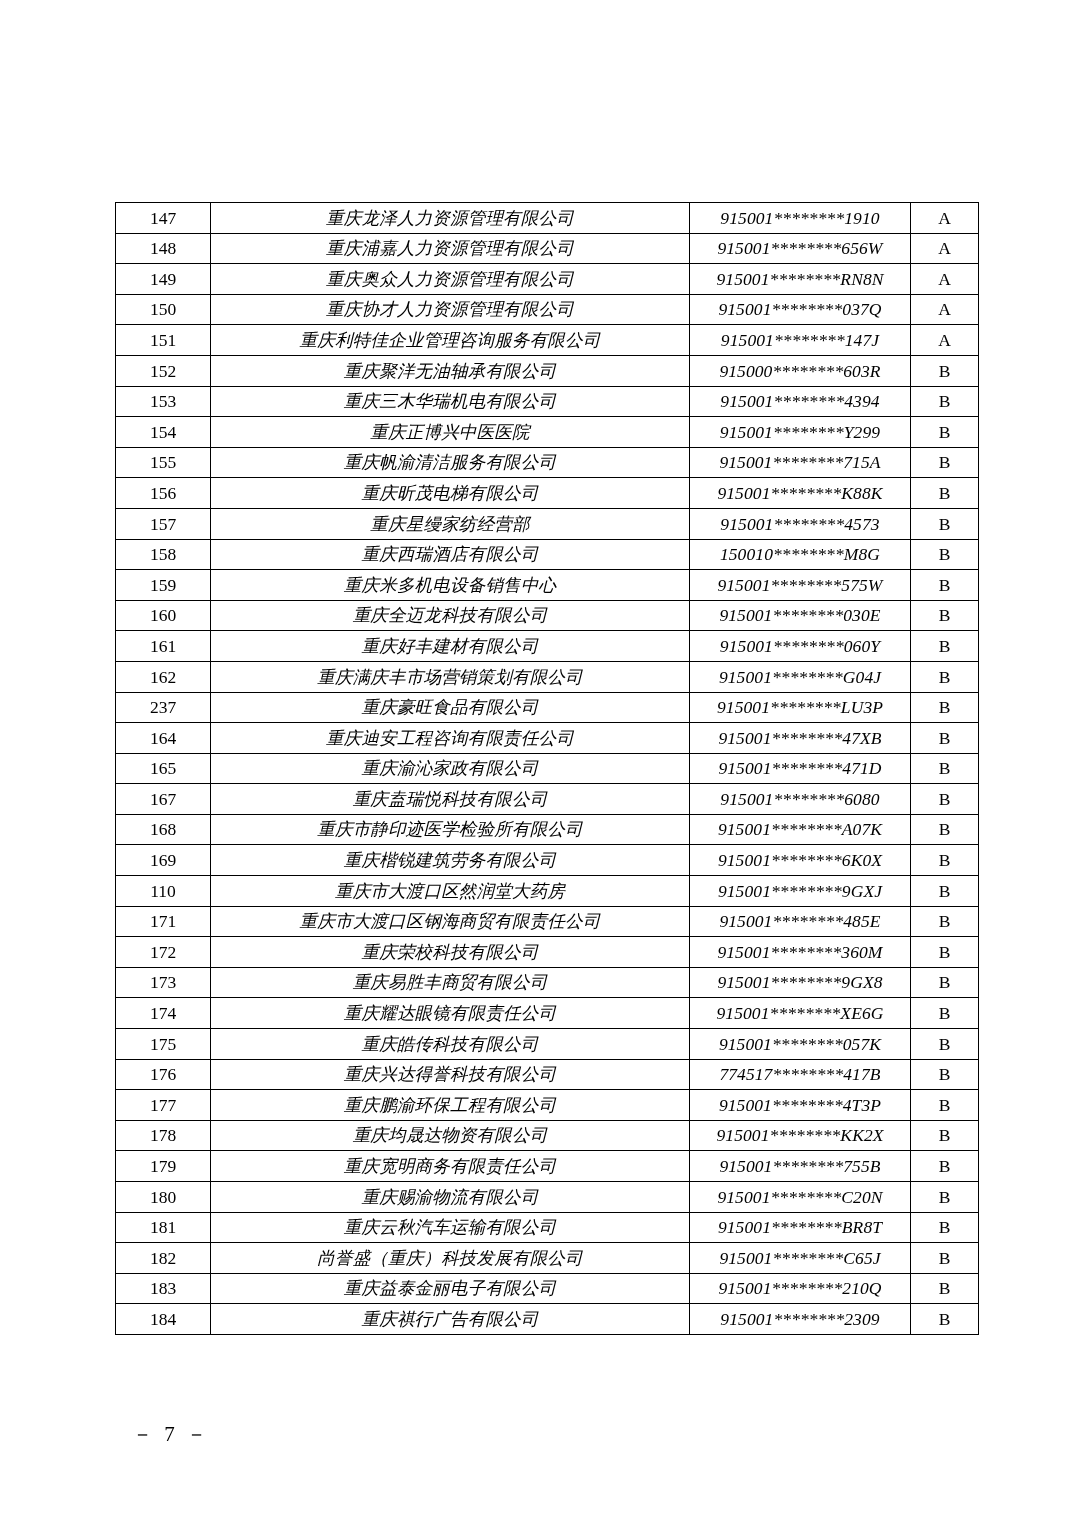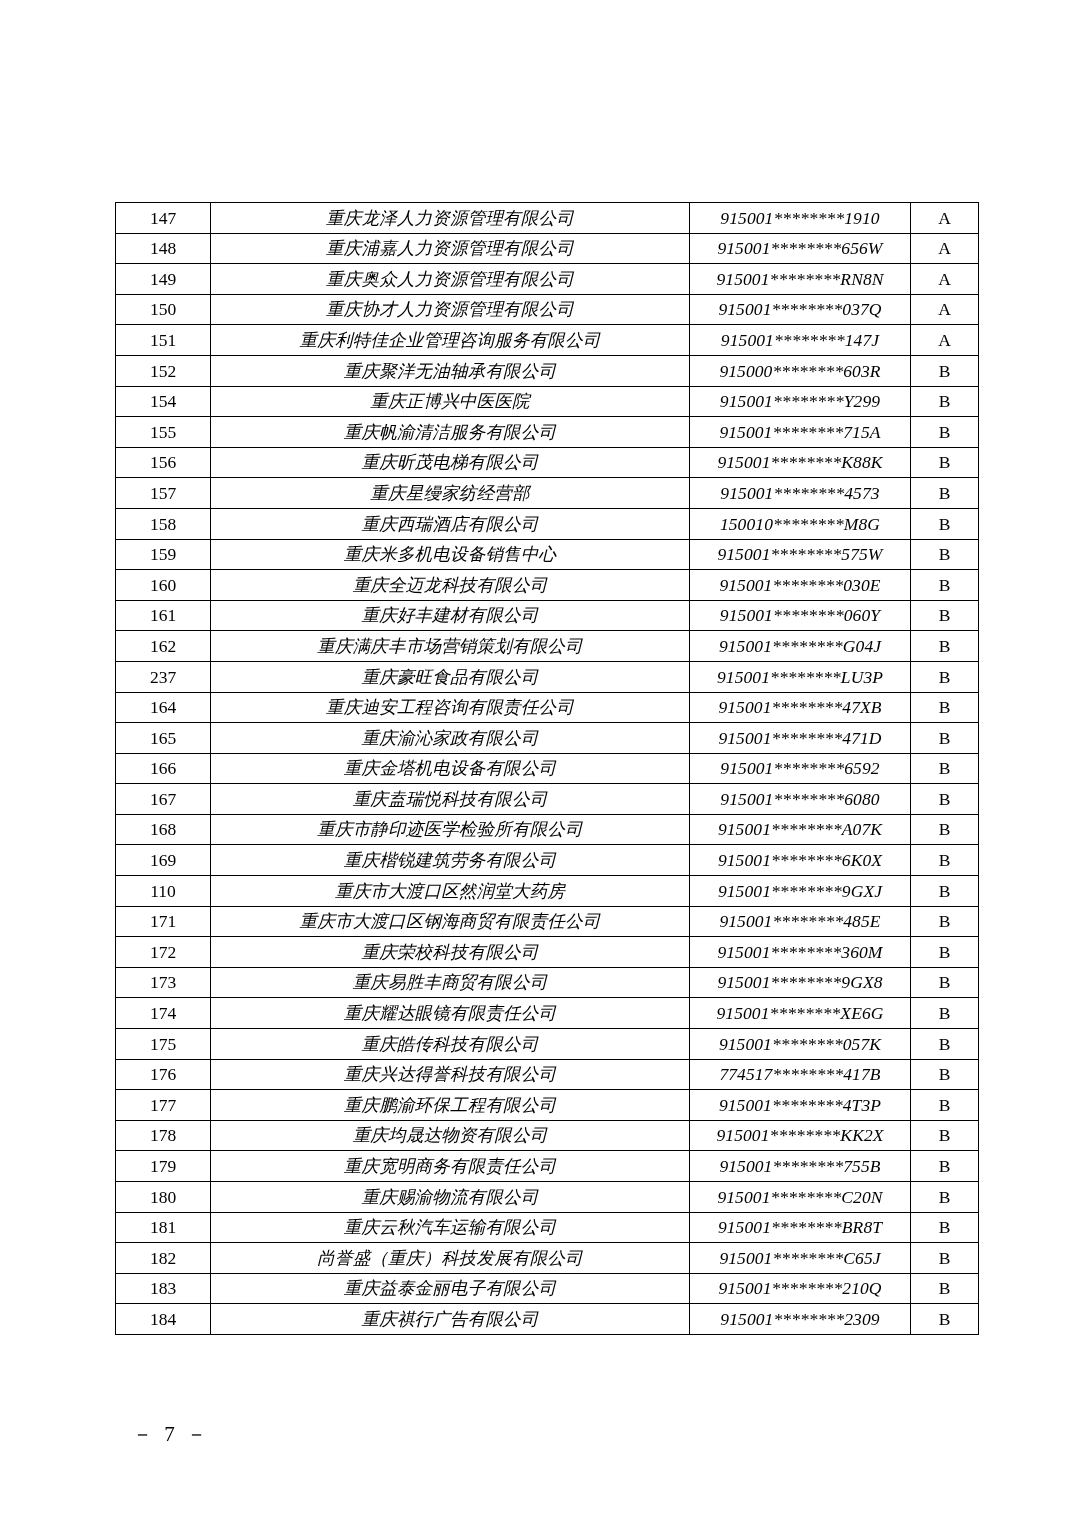--- a/index.html
+++ b/index.html
@@ -109,20 +109,26 @@
             <td class="col-code">915001********147J</td>
             <td class="col-grade">A</td>
           </tr>
           <tr>
             <td class="col-idx">152</td>
             <td class="col-name">重庆聚洋无油轴承有限公司</td>
             <td class="col-code">915000********603R</td>
             <td class="col-grade">B</td>
           </tr>
           <tr>
+            <td class="col-idx">153</td>
+            <td class="col-name">重庆三木华瑞机电有限公司</td>
+            <td class="col-code">915001********4394</td>
+            <td class="col-grade">B</td>
+          </tr>
+          <tr>
             <td class="col-idx">154</td>
             <td class="col-name">重庆正博兴中医医院</td>
             <td class="col-code">915001********Y299</td>
             <td class="col-grade">B</td>
           </tr>
           <tr>
             <td class="col-idx">155</td>
             <td class="col-name">重庆帆渝清洁服务有限公司</td>
             <td class="col-code">915001********715A</td>
             <td class="col-grade">B</td>
@@ -178,26 +184,20 @@
           <tr>
             <td class="col-idx">164</td>
             <td class="col-name">重庆迪安工程咨询有限责任公司</td>
             <td class="col-code">915001********47XB</td>
             <td class="col-grade">B</td>
           </tr>
           <tr>
             <td class="col-idx">165</td>
             <td class="col-name">重庆渝沁家政有限公司</td>
             <td class="col-code">915001********471D</td>
-            <td class="col-grade">B</td>
-          </tr>
-          <tr>
-            <td class="col-idx">166</td>
-            <td class="col-name">重庆金塔机电设备有限公司</td>
-            <td class="col-code">915001********6592</td>
             <td class="col-grade">B</td>
           </tr>
           <tr>
             <td class="col-idx">167</td>
             <td class="col-name">重庆盍瑞悦科技有限公司</td>
             <td class="col-code">915001********6080</td>
             <td class="col-grade">B</td>
           </tr>
           <tr>
             <td class="col-idx">168</td>

